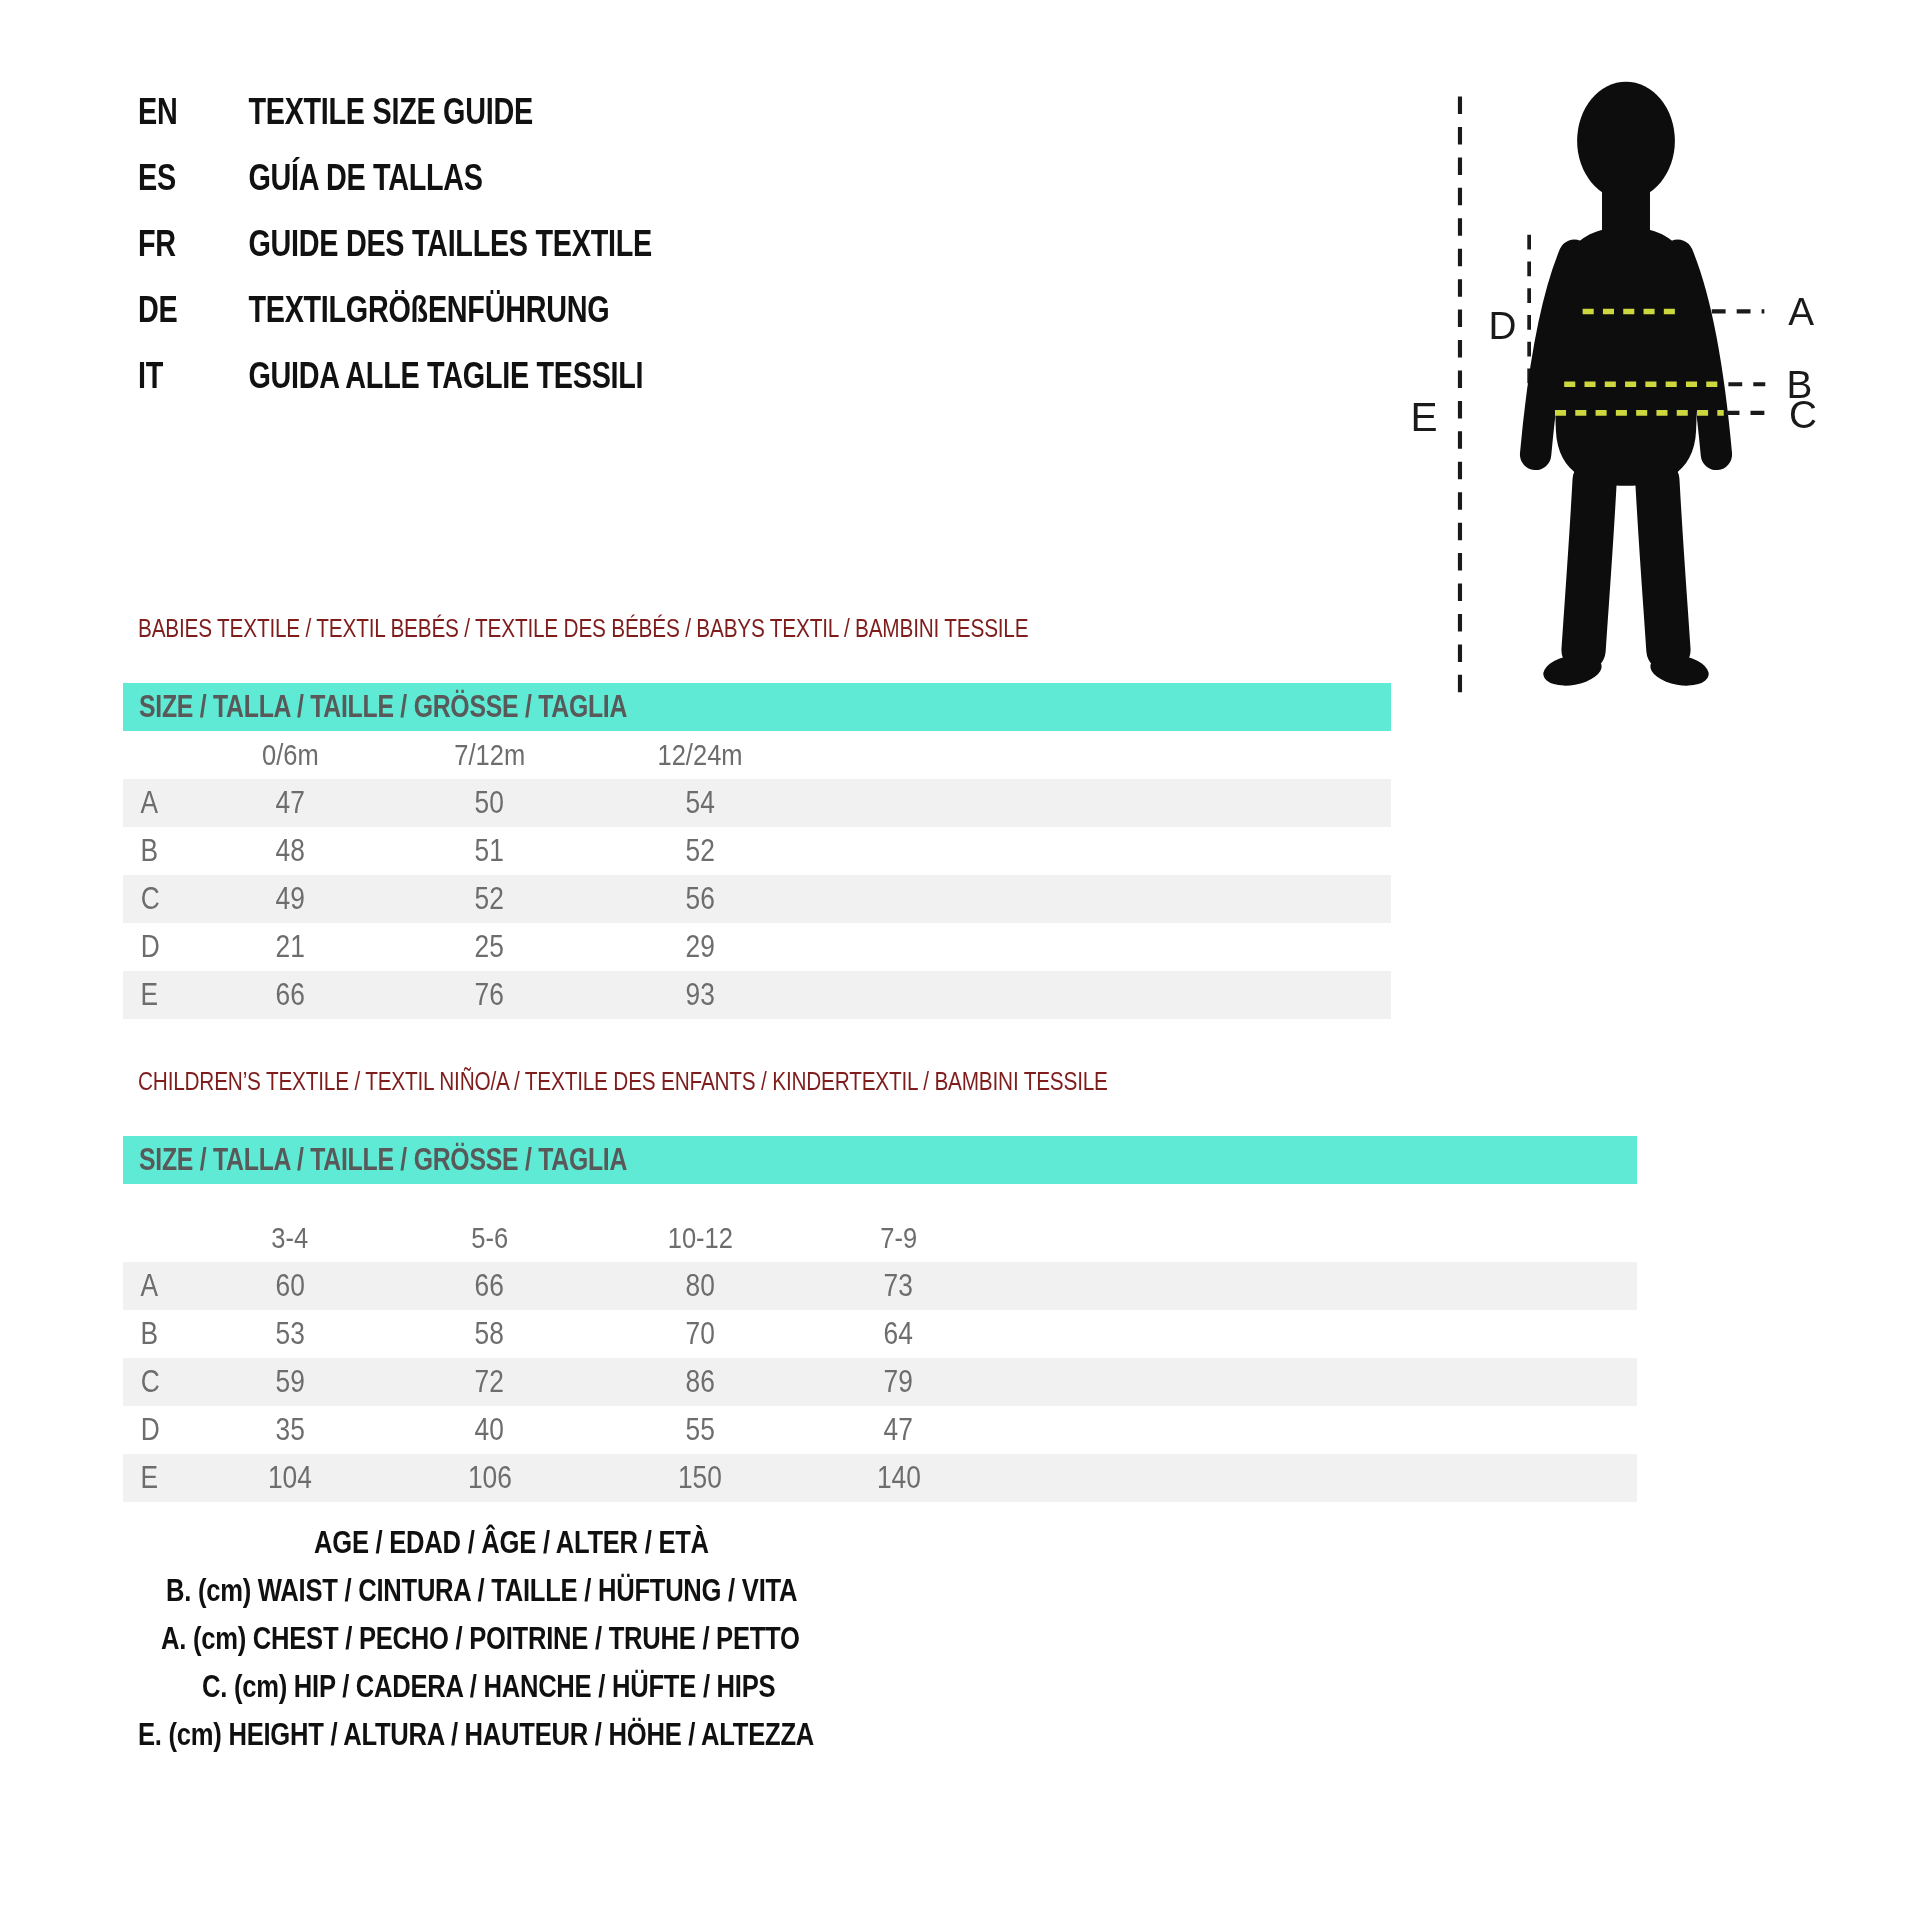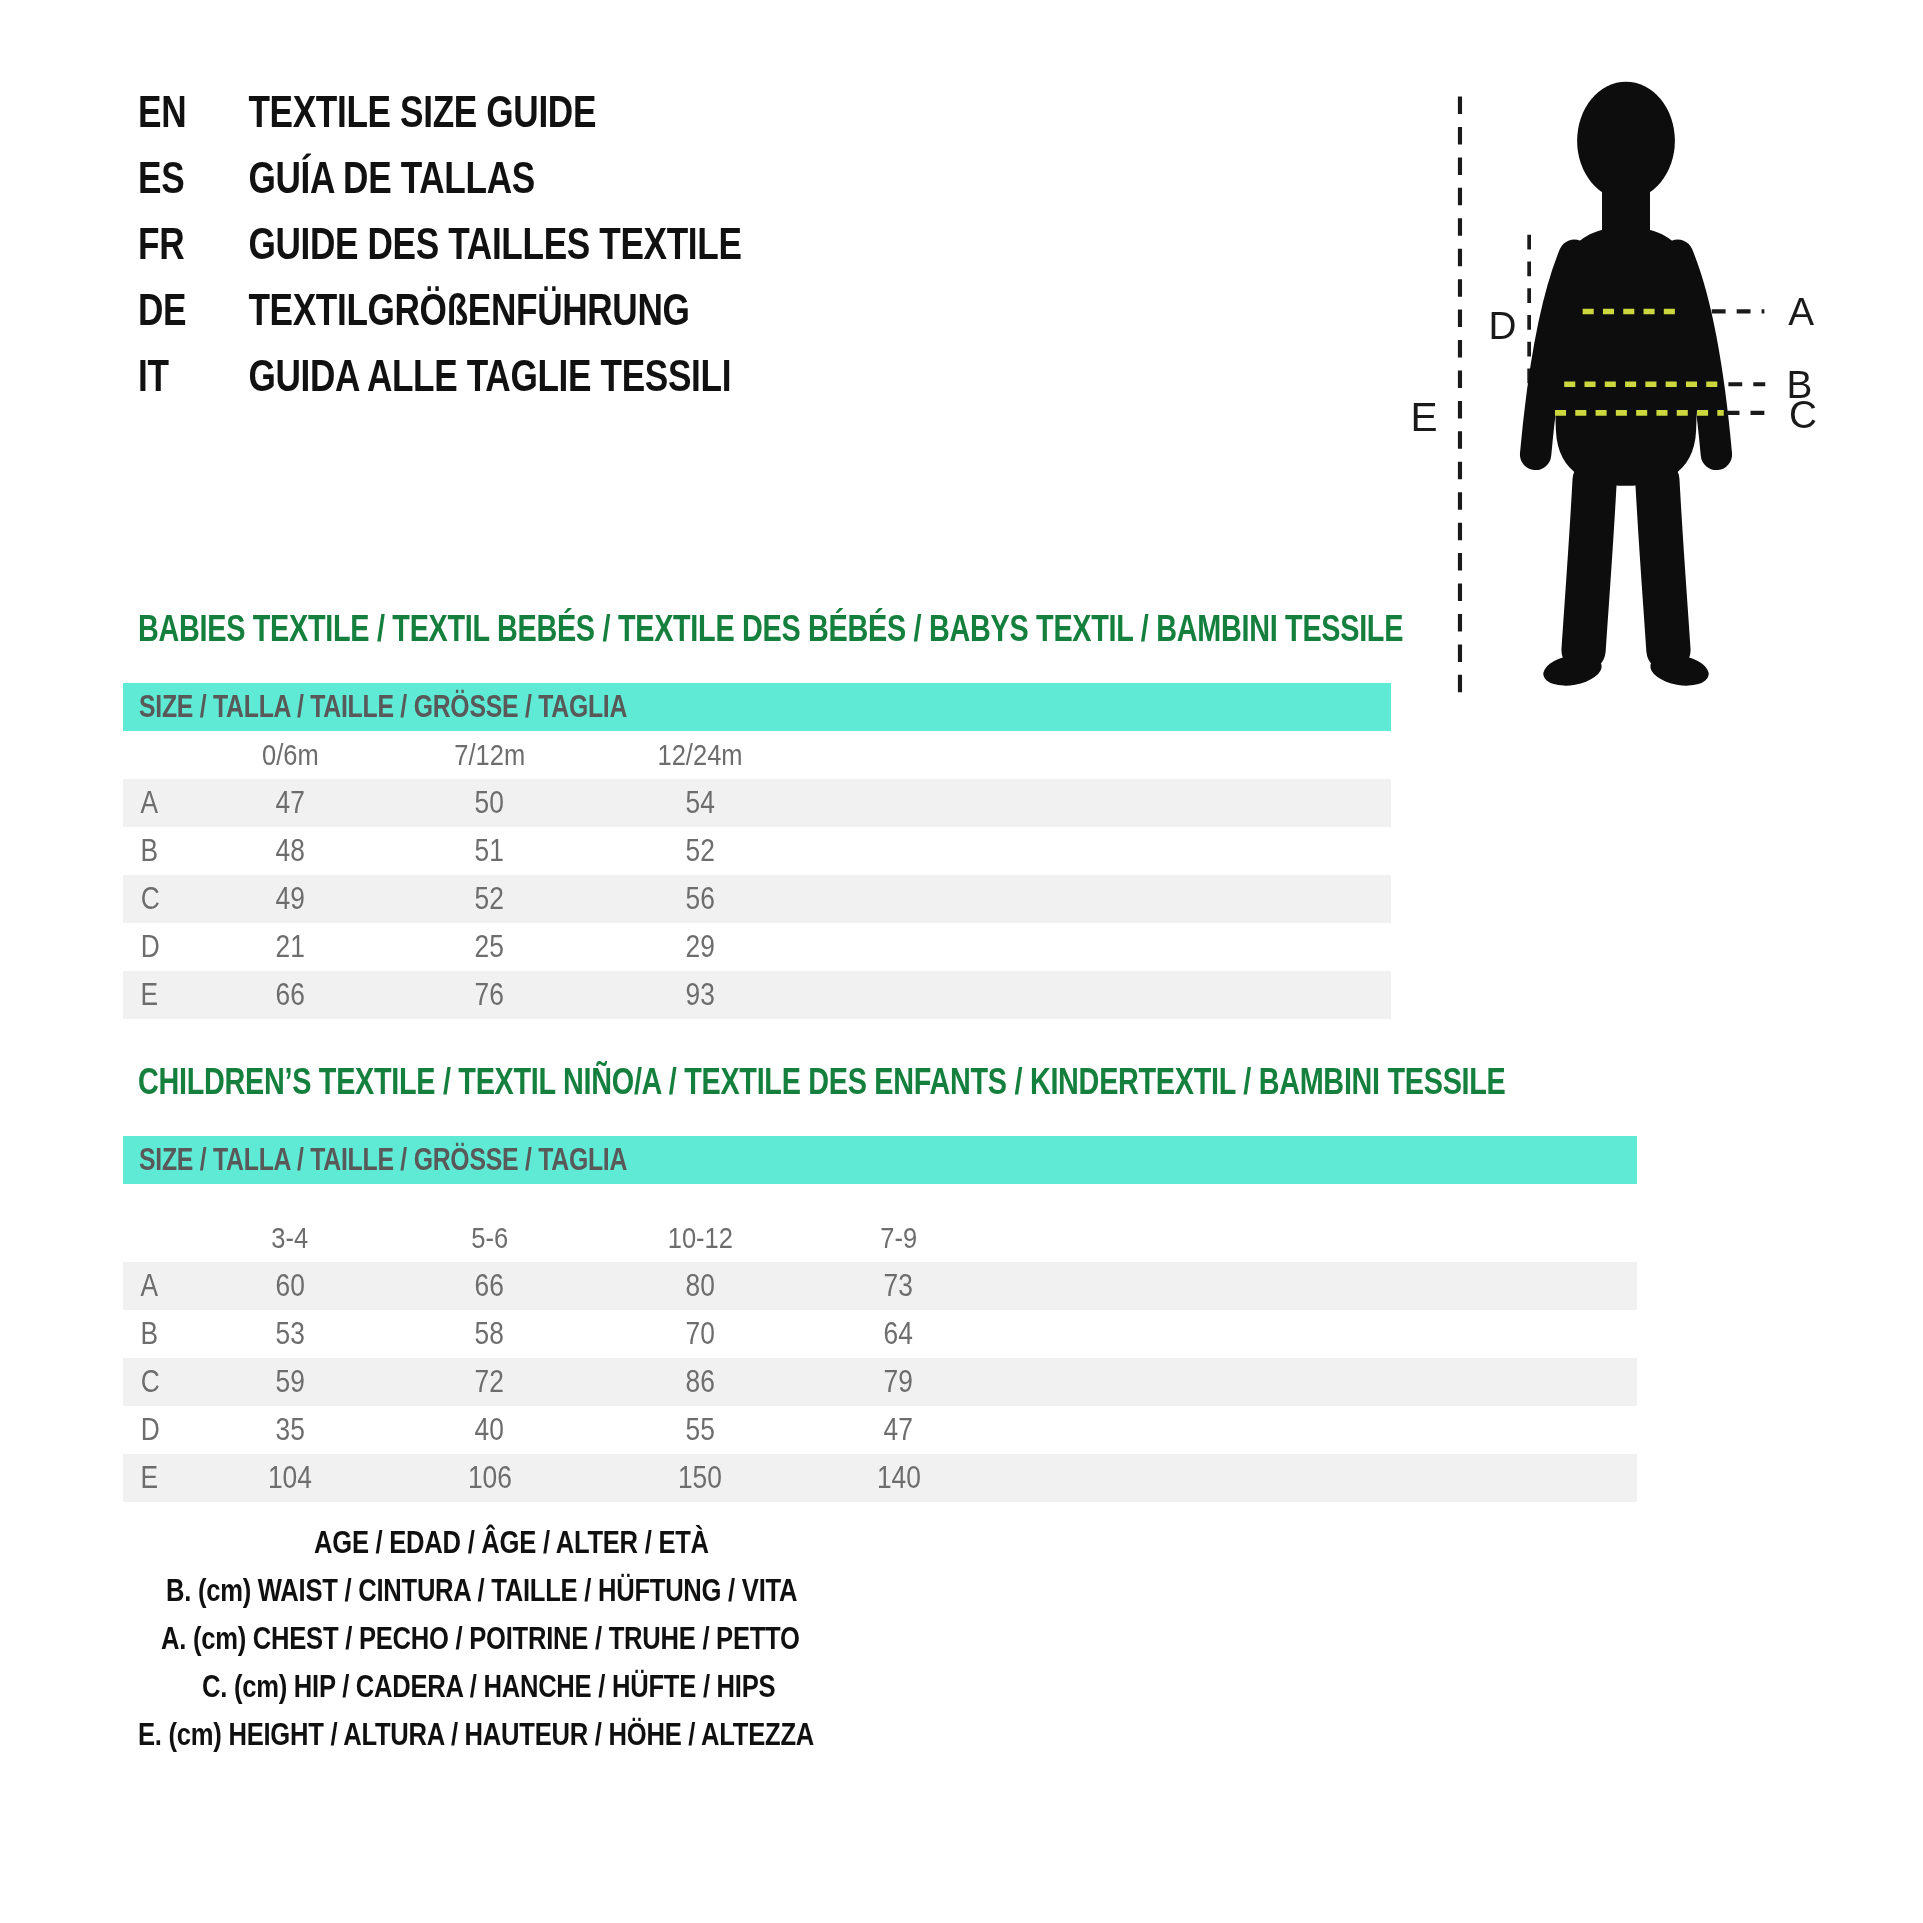--- a/index.html
+++ b/index.html
@@ -8,26 +8,26 @@
     font-family:"Liberation Sans","DejaVu Sans",sans-serif;
     color:#111;
   }
   .abs{position:absolute;}
   
   .cx{display:inline-block;transform:scaleX(.8);transform-origin:left center;white-space:nowrap;letter-spacing:-.01em;}
   .cnum{display:inline-block;transform:scaleX(.85);transform-origin:center center;white-space:nowrap;}
 
   
   .lang-legend{left:138px;top:79px;}
-  .lang-row{display:flex;line-height:66px;font-size:44px;font-weight:700;}
+  .lang-row{display:flex;line-height:66px;font-size:36px;font-weight:700;}
   .lang-row .inner{display:flex;}
   .lang-code{width:138px;flex:0 0 138px;}
 
   
-  .section-heading{left:138px;font-size:36px;font-weight:700;line-height:41px;color:#15803d;}
+  .section-heading{left:138px;font-size:26px;font-weight:400;line-height:41px;color:#7f1d1d;}
 
   
   .size-bar{left:123px;height:48px;background:#5eead4;font-size:31px;font-weight:700;color:#595959;line-height:48px;padding-left:15.7px;box-sizing:border-box;}
 
   
   .sizes-table{left:123px;}
   .t-row{display:grid;grid-template-columns:83px 168px 231px 190px 207px auto;height:48px;align-items:center;font-size:31px;color:#6d6d6d;}
   .t-row.shaded{background:#f1f1f1;}
   .t-row .lbl{padding-left:15.7px;text-align:left;}
   .t-row .val{text-align:center;}

